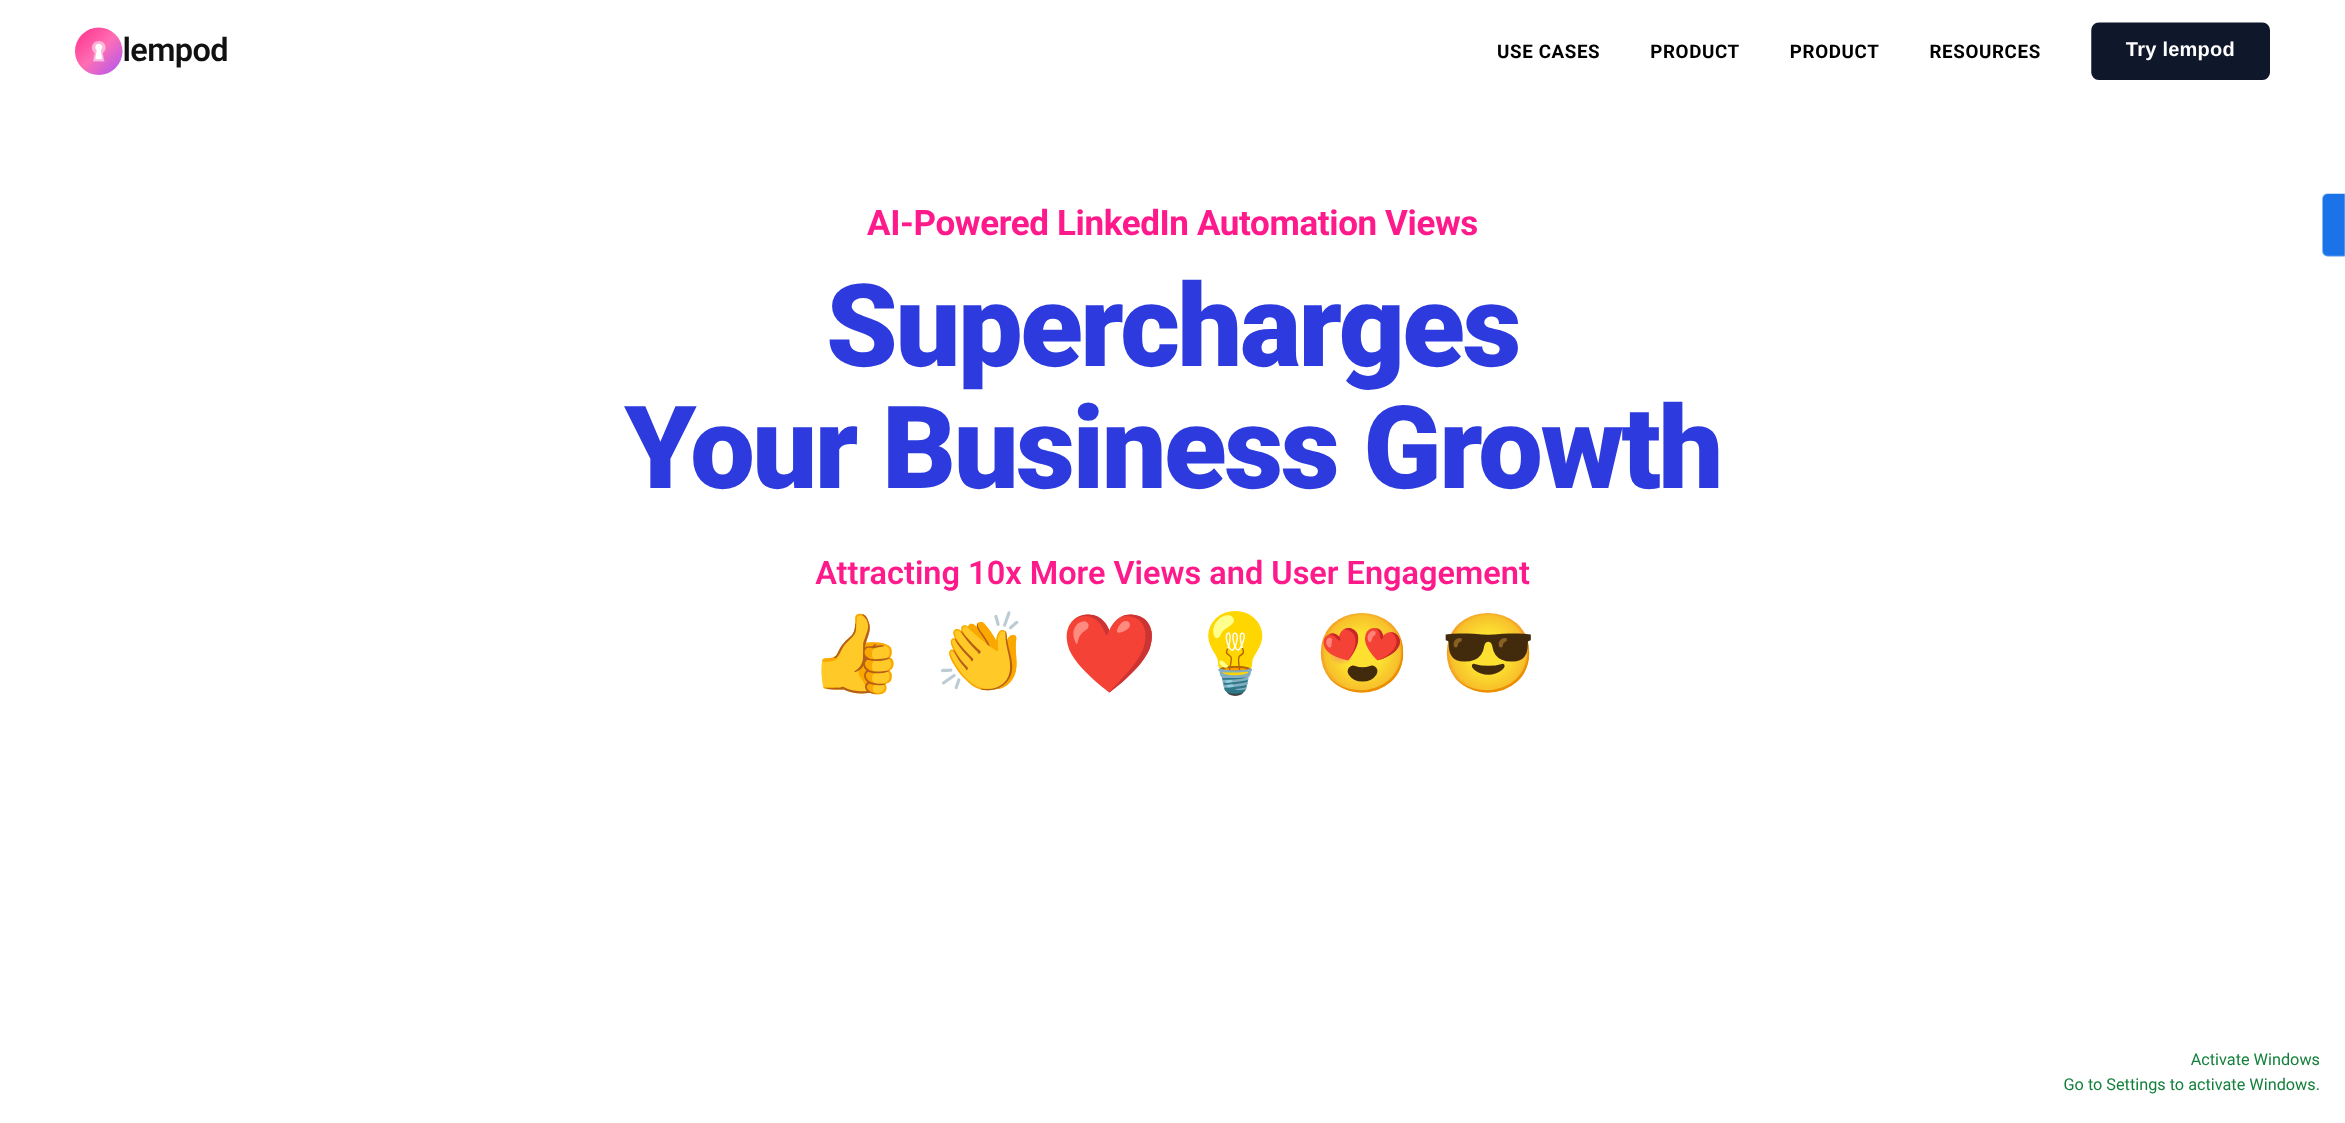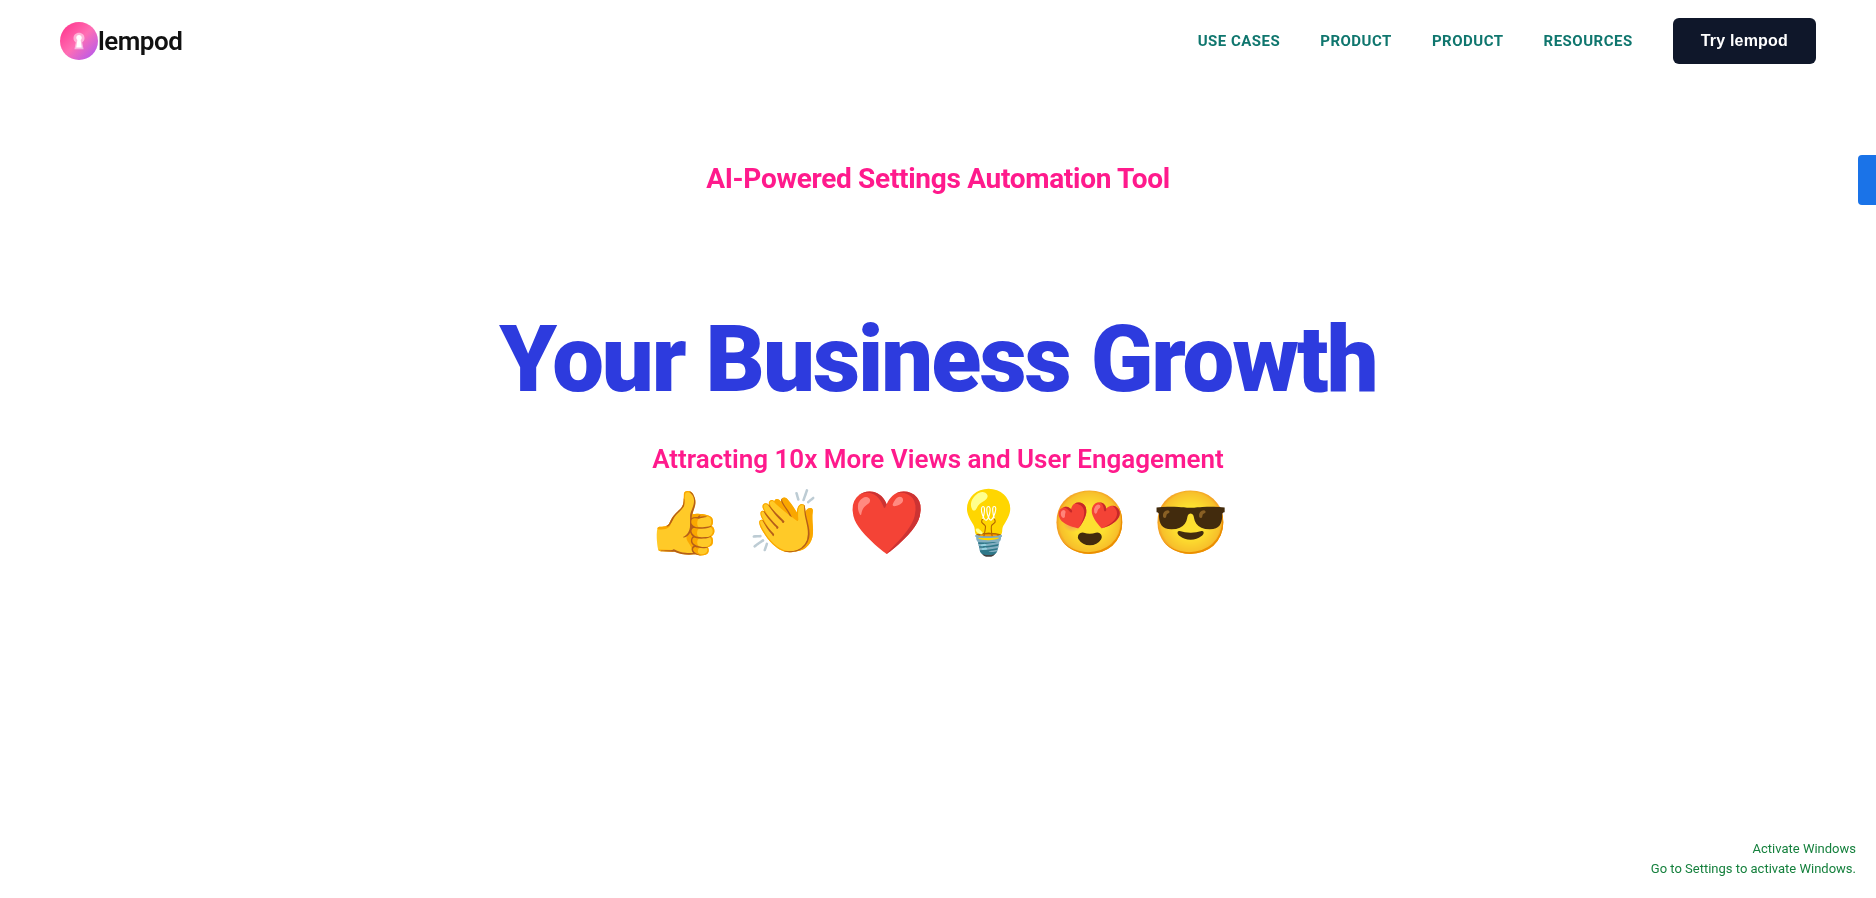--- a/index.html
+++ b/index.html
@@ -57,21 +57,21 @@
 
     .nav-links {
       display: flex;
       align-items: center;
       gap: 40px;
     }
 
     .nav-link {
       font-size: 15px;
       font-weight: 700;
-      color: #0f766e;
+      color: #000000;
       text-decoration: none;
       letter-spacing: 0.5px;
       cursor: pointer;
     }
 
     .nav-cta {
       background: #0f172a;
       color: #ffffff;
       border: none;
       padding: 14px 28px;
@@ -169,23 +169,23 @@
   <div class="nav-links">
     <a class="nav-link">USE CASES</a>
     <a class="nav-link">PRODUCT</a>
     <a class="nav-link">PRODUCT</a>
     <a class="nav-link">RESOURCES</a>
     <button class="nav-cta">Try lempod</button>
   </div>
 </nav>
 
 <section class="hero">
-  <p class="hero-subtitle">AI-Powered Settings Automation Tool</p>
+  <p class="hero-subtitle">AI-Powered LinkedIn Automation Views</p>
   <h1 class="hero-title">
-    <br>
+    <span>Supercharges</span><br>
     <span>Your Business Growth</span>
   </h1>
   <p class="hero-tagline-pink">Attracting 10x More Views and User Engagement</p>
   <div class="emoji-row">
     <span>👍</span>
     <span>👏</span>
     <span>❤️</span>
     <span>💡</span>
     <span>😍</span>
     <span>😎</span>

